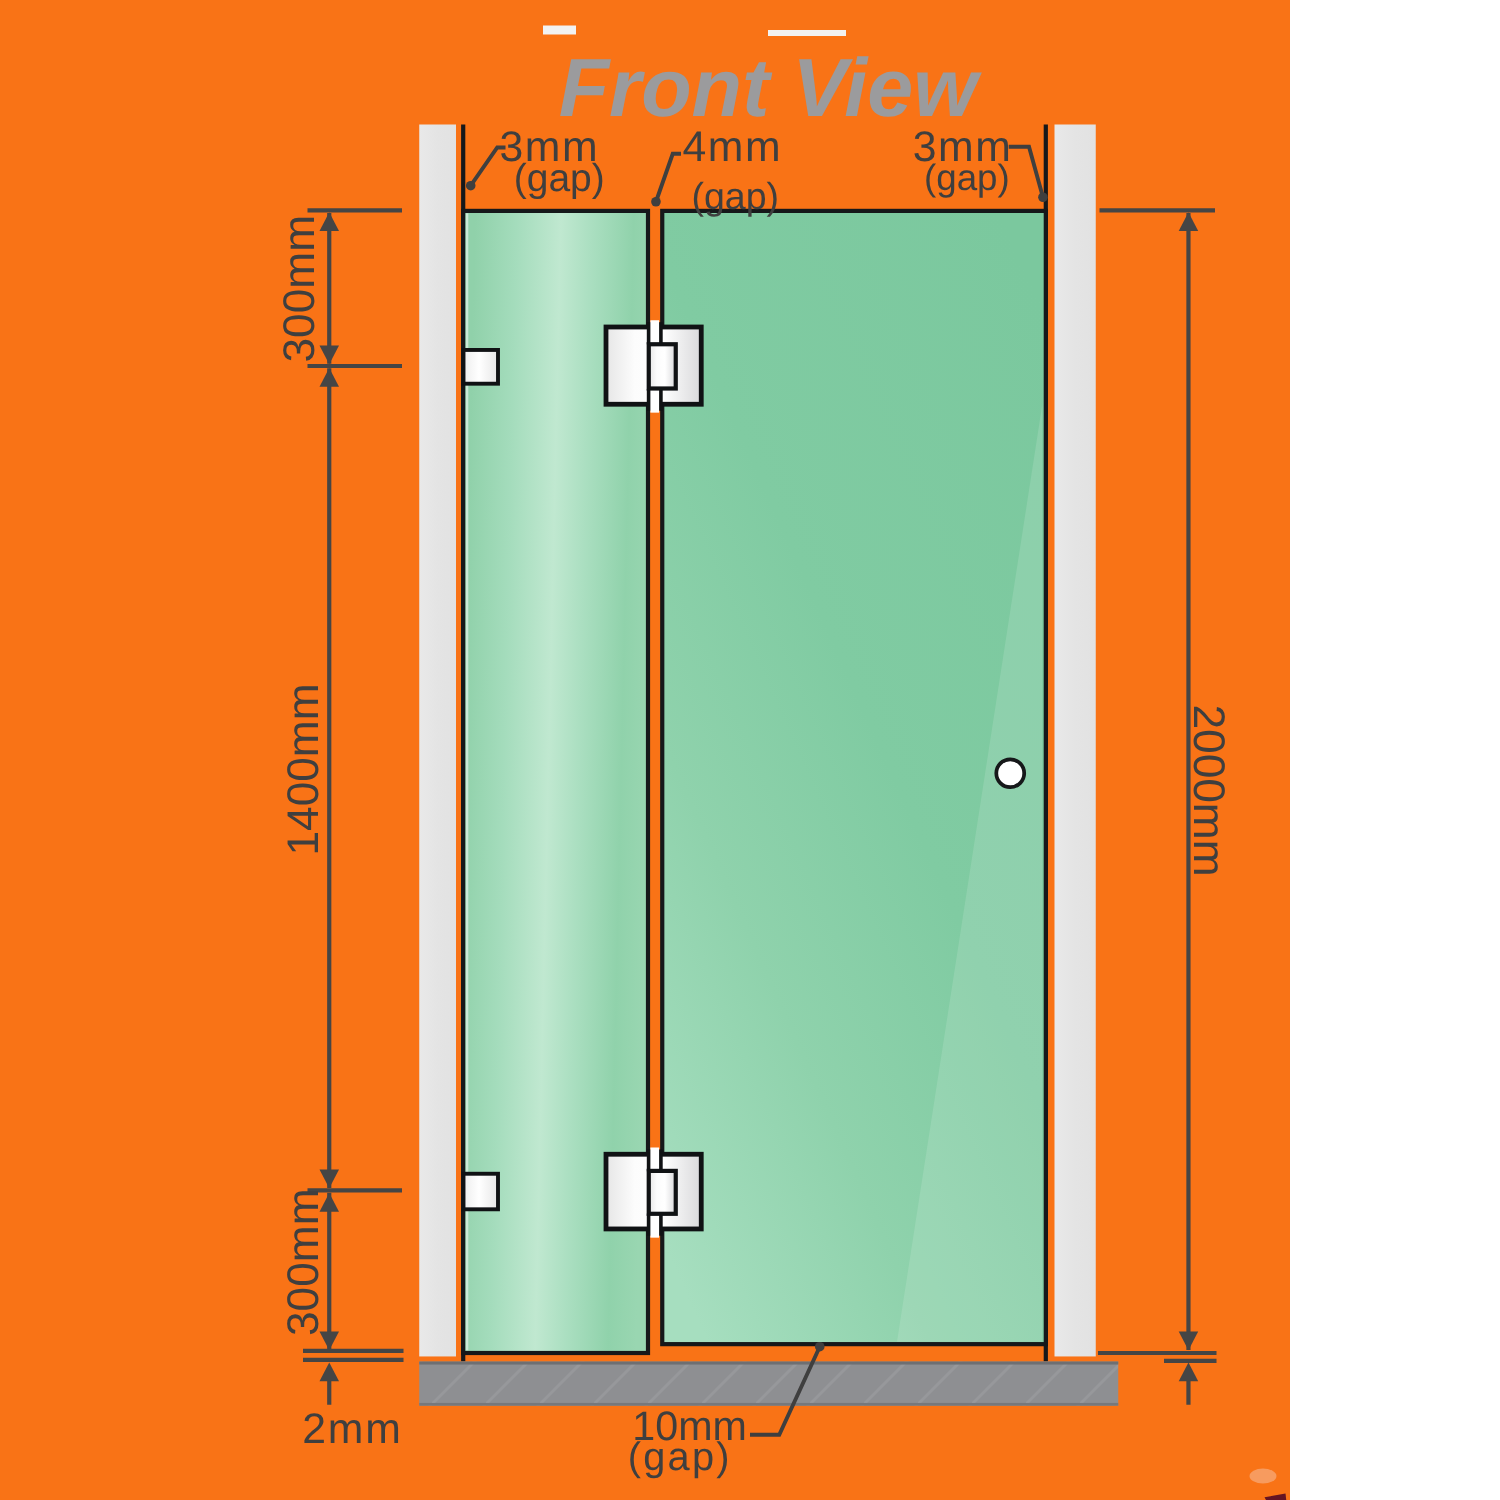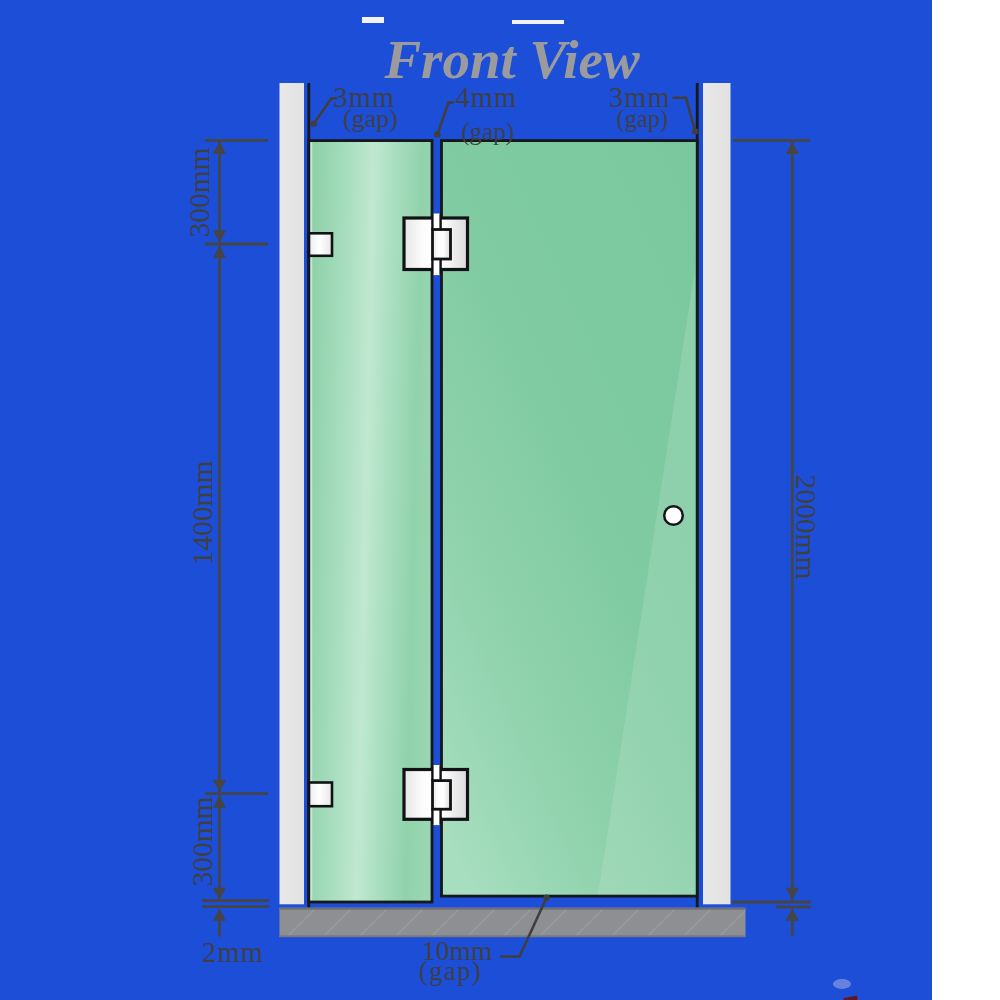--- a/index.html
+++ b/index.html
@@ -1,17 +1,17 @@
 <!DOCTYPE html>
 <html><head>
 <meta charset="utf-8">
 <style>
   html,body{margin:0;padding:0;background:#ffffff;}
-  #page{position:relative;width:932px;height:1000px;background:#1d4ed8;overflow:hidden;
-        font-family:Liberation Serif, serif;}
+  #page{position:relative;width:860px;height:1000px;background:#f97316;overflow:hidden;
+        font-family:Liberation Sans, sans-serif;}
 </style>
 </head>
 <body>
 
 <div id="page">
 <svg width="1000" height="1000" viewBox="0 0 1000 1000">
   <defs>
     <linearGradient id="leftGlass" x1="0" y1="0" x2="1" y2="0" gradientTransform="rotate(8 .5 .5)">
       <stop offset="0" stop-color="#90d1aa"></stop>
       <stop offset="0.22" stop-color="#a4dcbc"></stop>

